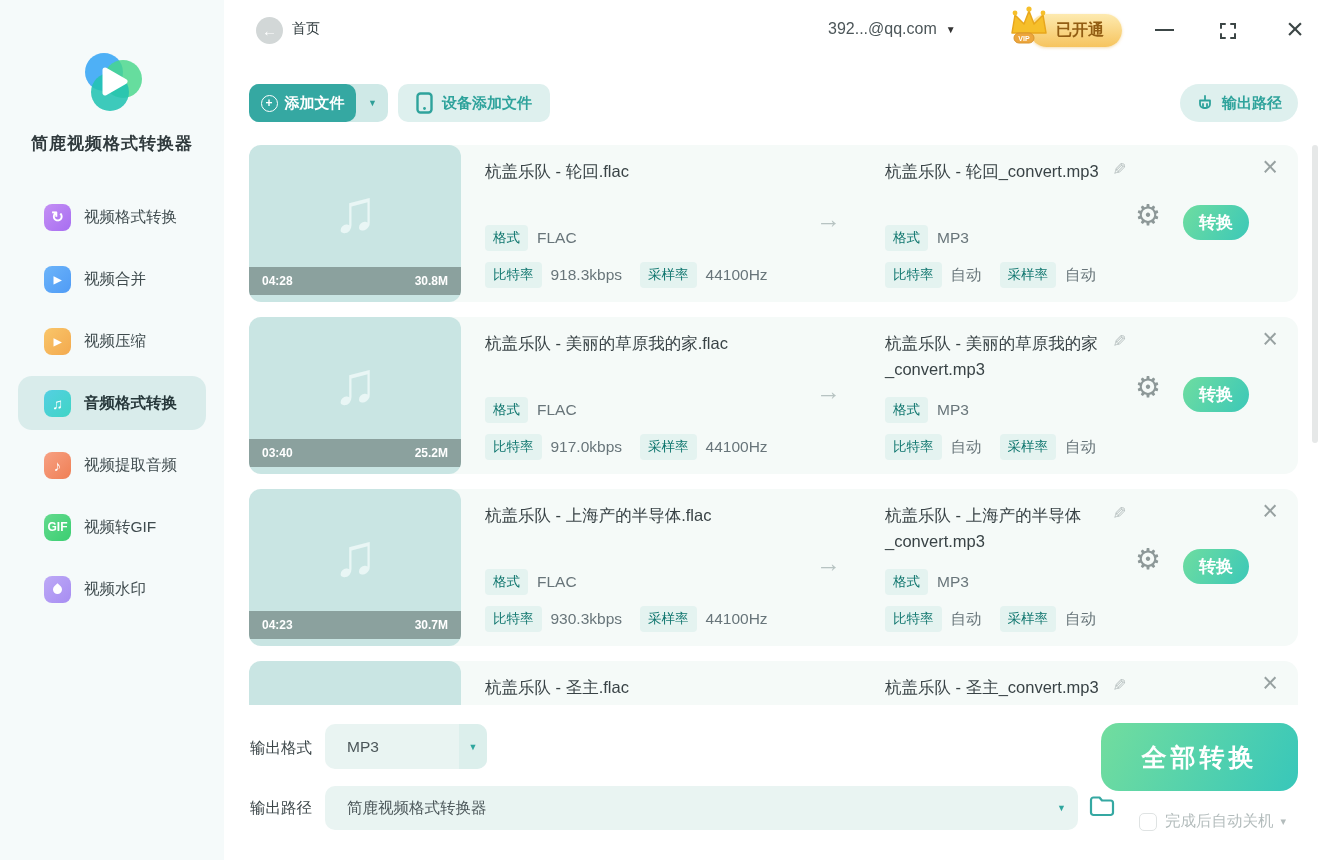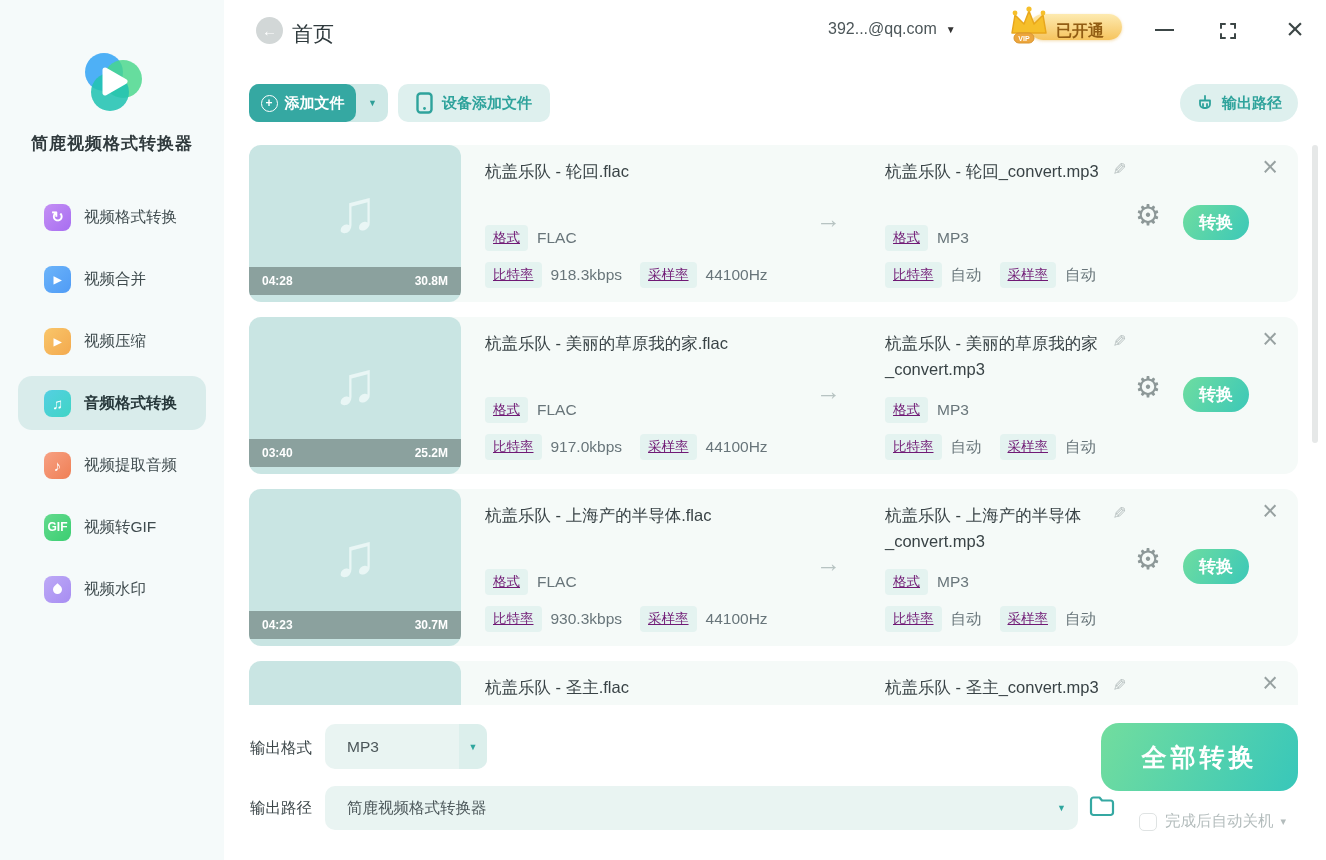--- a/index.html
+++ b/index.html
@@ -22,26 +22,26 @@
   .ic3{background:linear-gradient(135deg,#f9c66a,#f3a94e);font-size:10px;}
   .ic4{background:linear-gradient(135deg,#55cfe2,#3fd5c5);font-size:15px;}
   .ic5{background:linear-gradient(135deg,#f7a183,#ef7f55);font-size:15px;}
   .ic6{background:linear-gradient(135deg,#63da8d,#3bce72);font-size:12px;letter-spacing:0;}
   .ic7{background:linear-gradient(135deg,#bda9f6,#a78df2);}
   .drop{width:9px;height:9px;background:#fff;border-radius:0 50% 50% 50%;transform:rotate(45deg);}
 
   
   .back-btn{left:256px;top:17px;width:27px;height:27px;border-radius:50%;background:#d2d7d7;color:#fff;
             display:flex;align-items:center;justify-content:center;font-size:15px;cursor:pointer;}
-  .home-label{left:292px;top:20px;font-size:21px;color:#2f3a3d;}
+  .home-label{left:292px;top:20px;font-size:14px;color:#2f3a3d;}
   .account{left:828px;top:20px;font-size:16px;color:#4c5659;display:flex;align-items:center;cursor:pointer;}
   .account .caret{font-size:10px;color:#333;margin-left:9px;}
-  .vip-badge{left:1030px;top:14px;height:18px;border-radius:17px;
+  .vip-badge{left:1030px;top:14px;height:33px;border-radius:17px;
              background:linear-gradient(180deg,#fdeab0,#f6c45e);
-             display:flex;align-items:center;padding:8px 18px 0 26px;
+             display:flex;align-items:center;padding:0 18px 0 26px;
              color:#925d13;font-weight:bold;font-size:16px;cursor:pointer;
              box-shadow:0 1px 3px rgba(230,180,80,.45);}
   .crown{position:absolute;left:-26px;top:-9px;}
   .win-btn{color:#3c4646;cursor:pointer;display:flex;align-items:center;justify-content:center;}
   .win-min{left:1152px;top:18px;width:24px;height:24px;}
   .win-min i{display:block;width:19px;height:2px;background:#3c4646;}
   .win-max{left:1217px;top:20px;width:22px;height:22px;}
   .win-close{left:1281px;top:11px;width:28px;height:36px;font-size:30px;font-weight:300;}
 
   
@@ -65,21 +65,21 @@
   .note{position:absolute;left:50%;top:42%;transform:translate(-50%,-50%);font-size:60px;color:#e9f6f5;}
   .thumb-bar{position:absolute;left:0;right:0;bottom:7px;height:28px;background:#8ba19e;
              display:flex;justify-content:space-between;align-items:center;padding:0 13px;
              color:#fff;font-weight:bold;font-size:12px;}
   .file-title{position:absolute;top:13px;font-size:16.5px;color:#394346;line-height:26px;}
   .src-title{left:236px;width:350px;}
   .tgt-title{left:636px;width:226px;}
   .tagline{position:absolute;display:flex;align-items:center;}
   .tl1{top:80px;}.tl2{top:117px;}
   .src-tags{left:236px;}.tgt-tags{left:636px;}
-  .pill{background:#e4f3f0;color:#701a75;font-size:13.5px;padding:4px 8px;border-radius:4px;margin-right:9px;text-decoration:underline;}
+  .pill{background:#e4f3f0;color:#0f766e;font-size:13.5px;padding:4px 8px;border-radius:4px;margin-right:9px;}
   .val{color:#68757a;font-size:15.5px;margin-right:18px;}
   .arrow-right{position:absolute;left:567px;top:60px;font-size:25px;color:#b7c3c2;}
   .edit-icon{position:absolute;left:862px;top:13px;font-size:17px;color:#b9c2c2;cursor:pointer;transform:rotate(90deg);}
   .gear-icon{position:absolute;left:886px;top:56px;font-size:29px;color:#8d9898;cursor:pointer;line-height:1;}
   .convert-btn{position:absolute;left:934px;top:60px;width:66px;height:35px;border:none;border-radius:18px;
                background:linear-gradient(120deg,#6edda0,#3cc8b8);color:#fff;font-weight:bold;font-size:17px;
                cursor:pointer;font-family:inherit;}
   .row-close{position:absolute;right:20px;top:8px;font-size:27px;color:#97a1a1;cursor:pointer;line-height:1.1;}
   .scrollbar{position:absolute;left:1312px;top:145px;width:6px;height:298px;background:#e6e8e8;border-radius:3px;cursor:pointer;}
 

